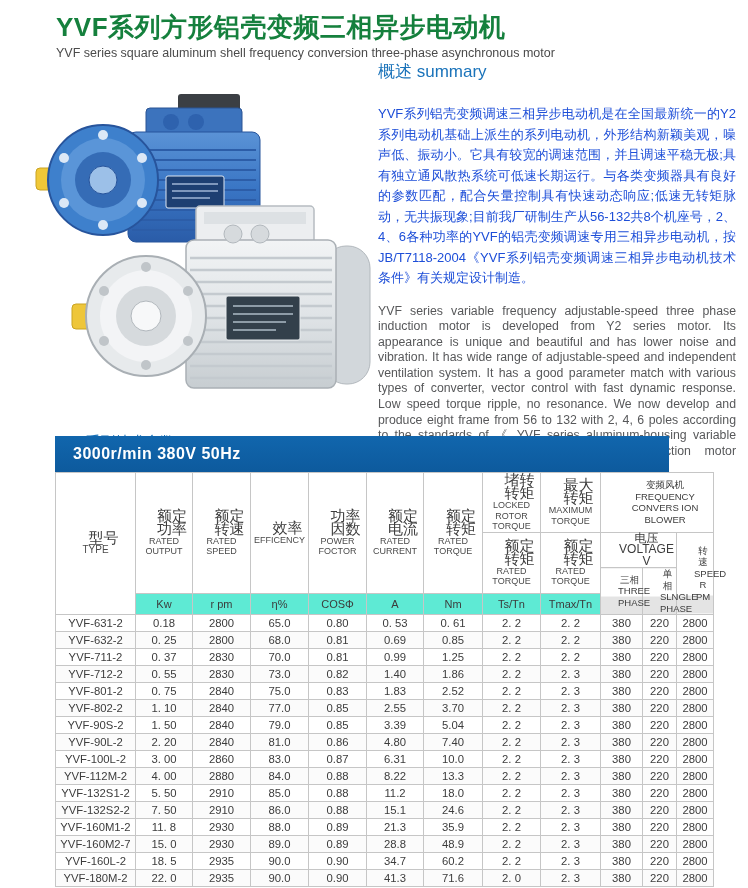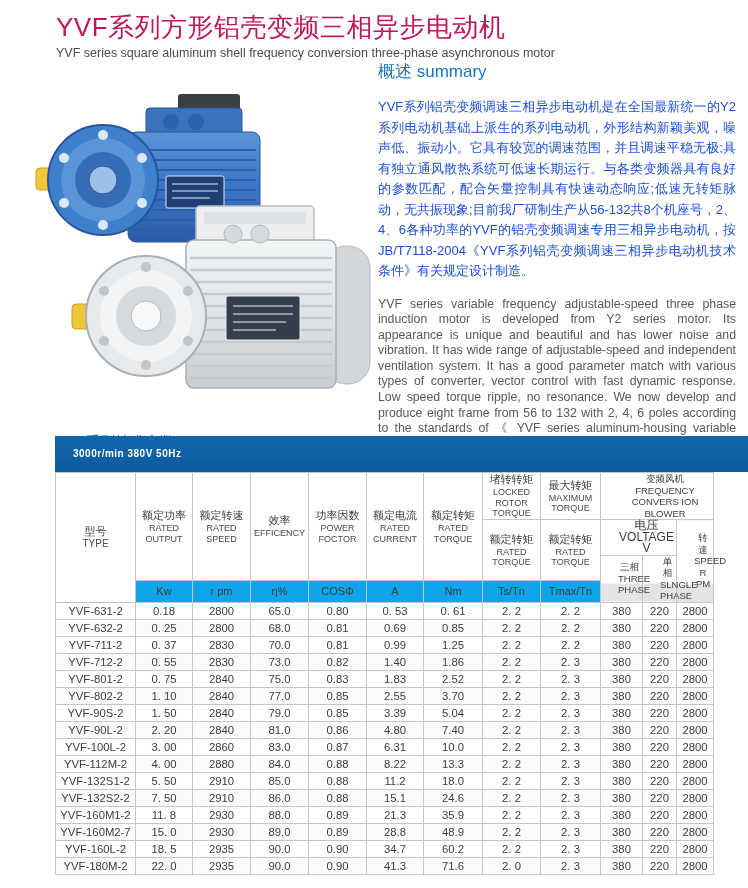--- a/index.html
+++ b/index.html
@@ -2,45 +2,45 @@
 <html><head>
 <meta charset="utf-8">
 <style>
   * { margin:0; padding:0; box-sizing:border-box; }
   html,body { background:#ffffff; }
   body { width:748px; height:888px; position:relative; font-family:"Liberation Sans","DejaVu Sans",sans-serif; color:#3e3e3e; overflow:hidden; }
   .page { position:absolute; inset:0; background:#fff; }
 
   
   .doc-header { position:absolute; left:56px; top:12px; width:650px; }
-  .doc-title { font-size:26px; font-weight:normal; color:#be185d; letter-spacing:0.5px; line-height:30px; }
+  .doc-title { font-size:26px; font-weight:bold; color:#15803d; letter-spacing:0.5px; line-height:30px; }
   .doc-subtitle { font-size:12.5px; color:#4b4b4b; margin-top:4px; }
 
   
   .figure-wrap { position:absolute; left:28px; top:88px; width:348px; height:338px; }
   .right-col { position:absolute; left:378px; top:60px; width:358px; }
-  .summary-heading { font-size:17px; color:#1a73ba; margin-bottom:14px; }
+  .summary-heading { font-size:17px; color:#1a73ba; margin-bottom:21px; }
   .para-cn { font-size:13px; line-height:20.5px; text-align:justify; color:#1d4ed8; }
   .para-en { margin-top:15px; font-size:12.3px; line-height:15.6px; text-align:justify; color:#57585a; }
 
   
   .section-heading { position:absolute; left:56px; top:406px; font-size:15px; color:#1a73ba;margin-top:27px; }
-  .table-bar { position:absolute; left:55px; top:436px; width:693px; height:36px;
-               background:linear-gradient(#1166ad,#0d5a9d); color:#fff; font-size:10px; font-weight:bold;
+  .table-bar { position:absolute; left:55px; top:436px; width:614px; height:36px;
+               background:linear-gradient(#1166ad,#0d5a9d); color:#fff; font-size:16px; font-weight:bold;
                line-height:36px; padding-left:18px; letter-spacing:0.5px; }
 
   
   table.spec { position:absolute; left:55px; top:472px; width:658px; border-collapse:collapse; table-layout:fixed; }
   table.spec td { border:1px solid #c6c6c6; text-align:center; vertical-align:middle; padding:0 1px; }
   thead td { background:#fff; }
-  .hd-cn { display:block; font-size:11px; color:#3c3c3c; white-space:pre-line; line-height:13px; }
+  .hd-cn { display:block; font-size:15px; color:#3c3c3c; white-space:pre-line; line-height:13px;padding-left:16px; }
   .hd-en { display:block; font-size:9px; color:#4a4a4a; white-space:pre-line; line-height:10.5px; margin-top:1px; }
   .hd-mix { display:block; font-size:9.5px; color:#3c3c3c; white-space:pre-line; line-height:11.5px;padding-left:16px; }
   tr.h-a { height:30px; } tr.h-b { height:28px; } tr.h-c { height:22px; } tr.h-u { height:18px; }
-  tr.h-u td { background:#0ea5e9; font-size:11px; color:#3c3c3c; }
+  tr.h-u td { background:#5eead4; font-size:11px; color:#3c3c3c; }
   td.span-gray { background:linear-gradient(to bottom,#fff 0,#fff calc(100% - 18px),#e4e4e4 calc(100% - 18px),#e4e4e4 100%); }
   tbody td { height:17px; font-size:11.3px; color:#3c3c3c; background:#fff; border-color:#c0c0c0; }
   tbody tr:nth-child(even) td { background:#fbfbfb; }
 </style>
 </head>
 <body>
 
 <div class="page">
 
   <div class="doc-header">

